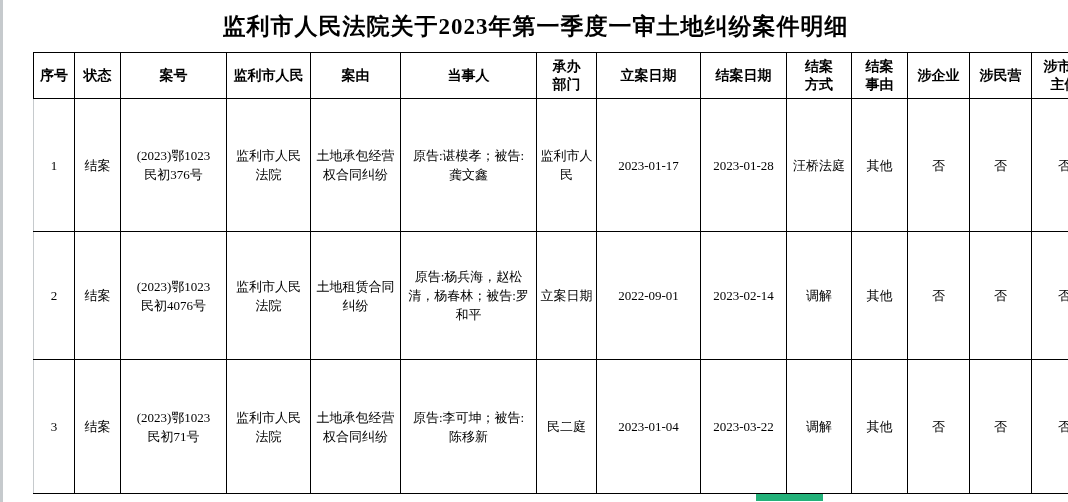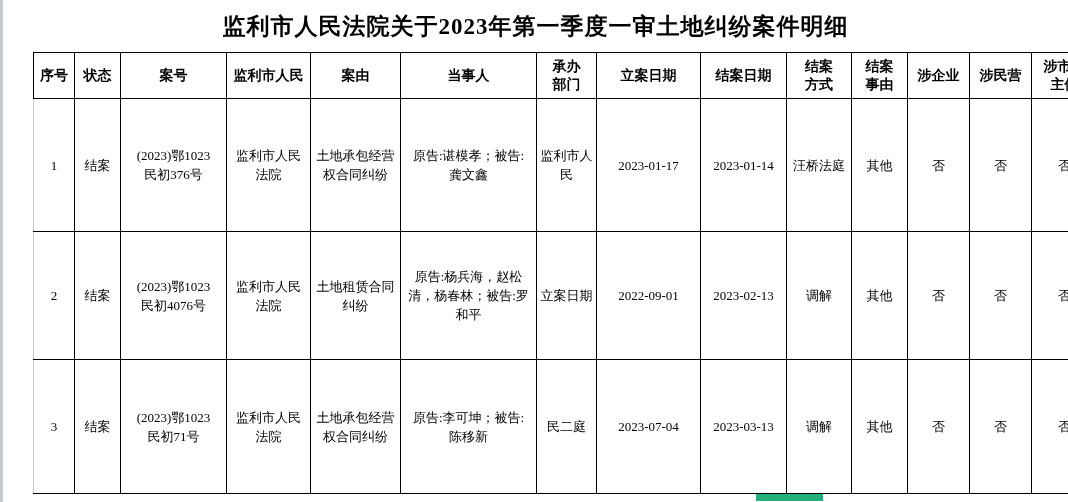--- a/index.html
+++ b/index.html
@@ -132,62 +132,62 @@
         <td>(2023)鄂1023
 民初376号</td>
         <td>监利市人民
 法院</td>
         <td>土地承包经营
 权合同纠纷</td>
         <td>原告:谌模孝；被告:
 龚文鑫</td>
         <td>监利市人民</td>
         <td>2023-01-17</td>
-        <td>2023-01-14</td>
+        <td>2023-01-28</td>
         <td>汪桥法庭</td>
         <td>其他</td>
         <td>否</td>
         <td>否</td>
         <td>否</td>
       </tr>
       <tr class="row-2">
         <td>2</td>
         <td>结案</td>
         <td>(2023)鄂1023
 民初4076号</td>
         <td>监利市人民
 法院</td>
         <td>土地租赁合同
 纠纷</td>
         <td>原告:杨兵海，赵松
 清，杨春林；被告:罗
 和平</td>
         <td>立案日期</td>
         <td>2022-09-01</td>
-        <td>2023-02-13</td>
+        <td>2023-02-14</td>
         <td>调解</td>
         <td>其他</td>
         <td>否</td>
         <td>否</td>
         <td>否</td>
       </tr>
       <tr class="row-3">
         <td>3</td>
         <td>结案</td>
         <td>(2023)鄂1023
 民初71号</td>
         <td>监利市人民
 法院</td>
         <td>土地承包经营
 权合同纠纷</td>
         <td>原告:李可坤；被告:
 陈移新</td>
         <td>民二庭</td>
-        <td>2023-07-04</td>
-        <td>2023-03-13</td>
+        <td>2023-01-04</td>
+        <td>2023-03-22</td>
         <td>调解</td>
         <td>其他</td>
         <td>否</td>
         <td>否</td>
         <td>否</td>
       </tr>
     </tbody>
   </table>
 
   <div class="selection-bar" style="background: rgb(35, 177, 121);"></div>

